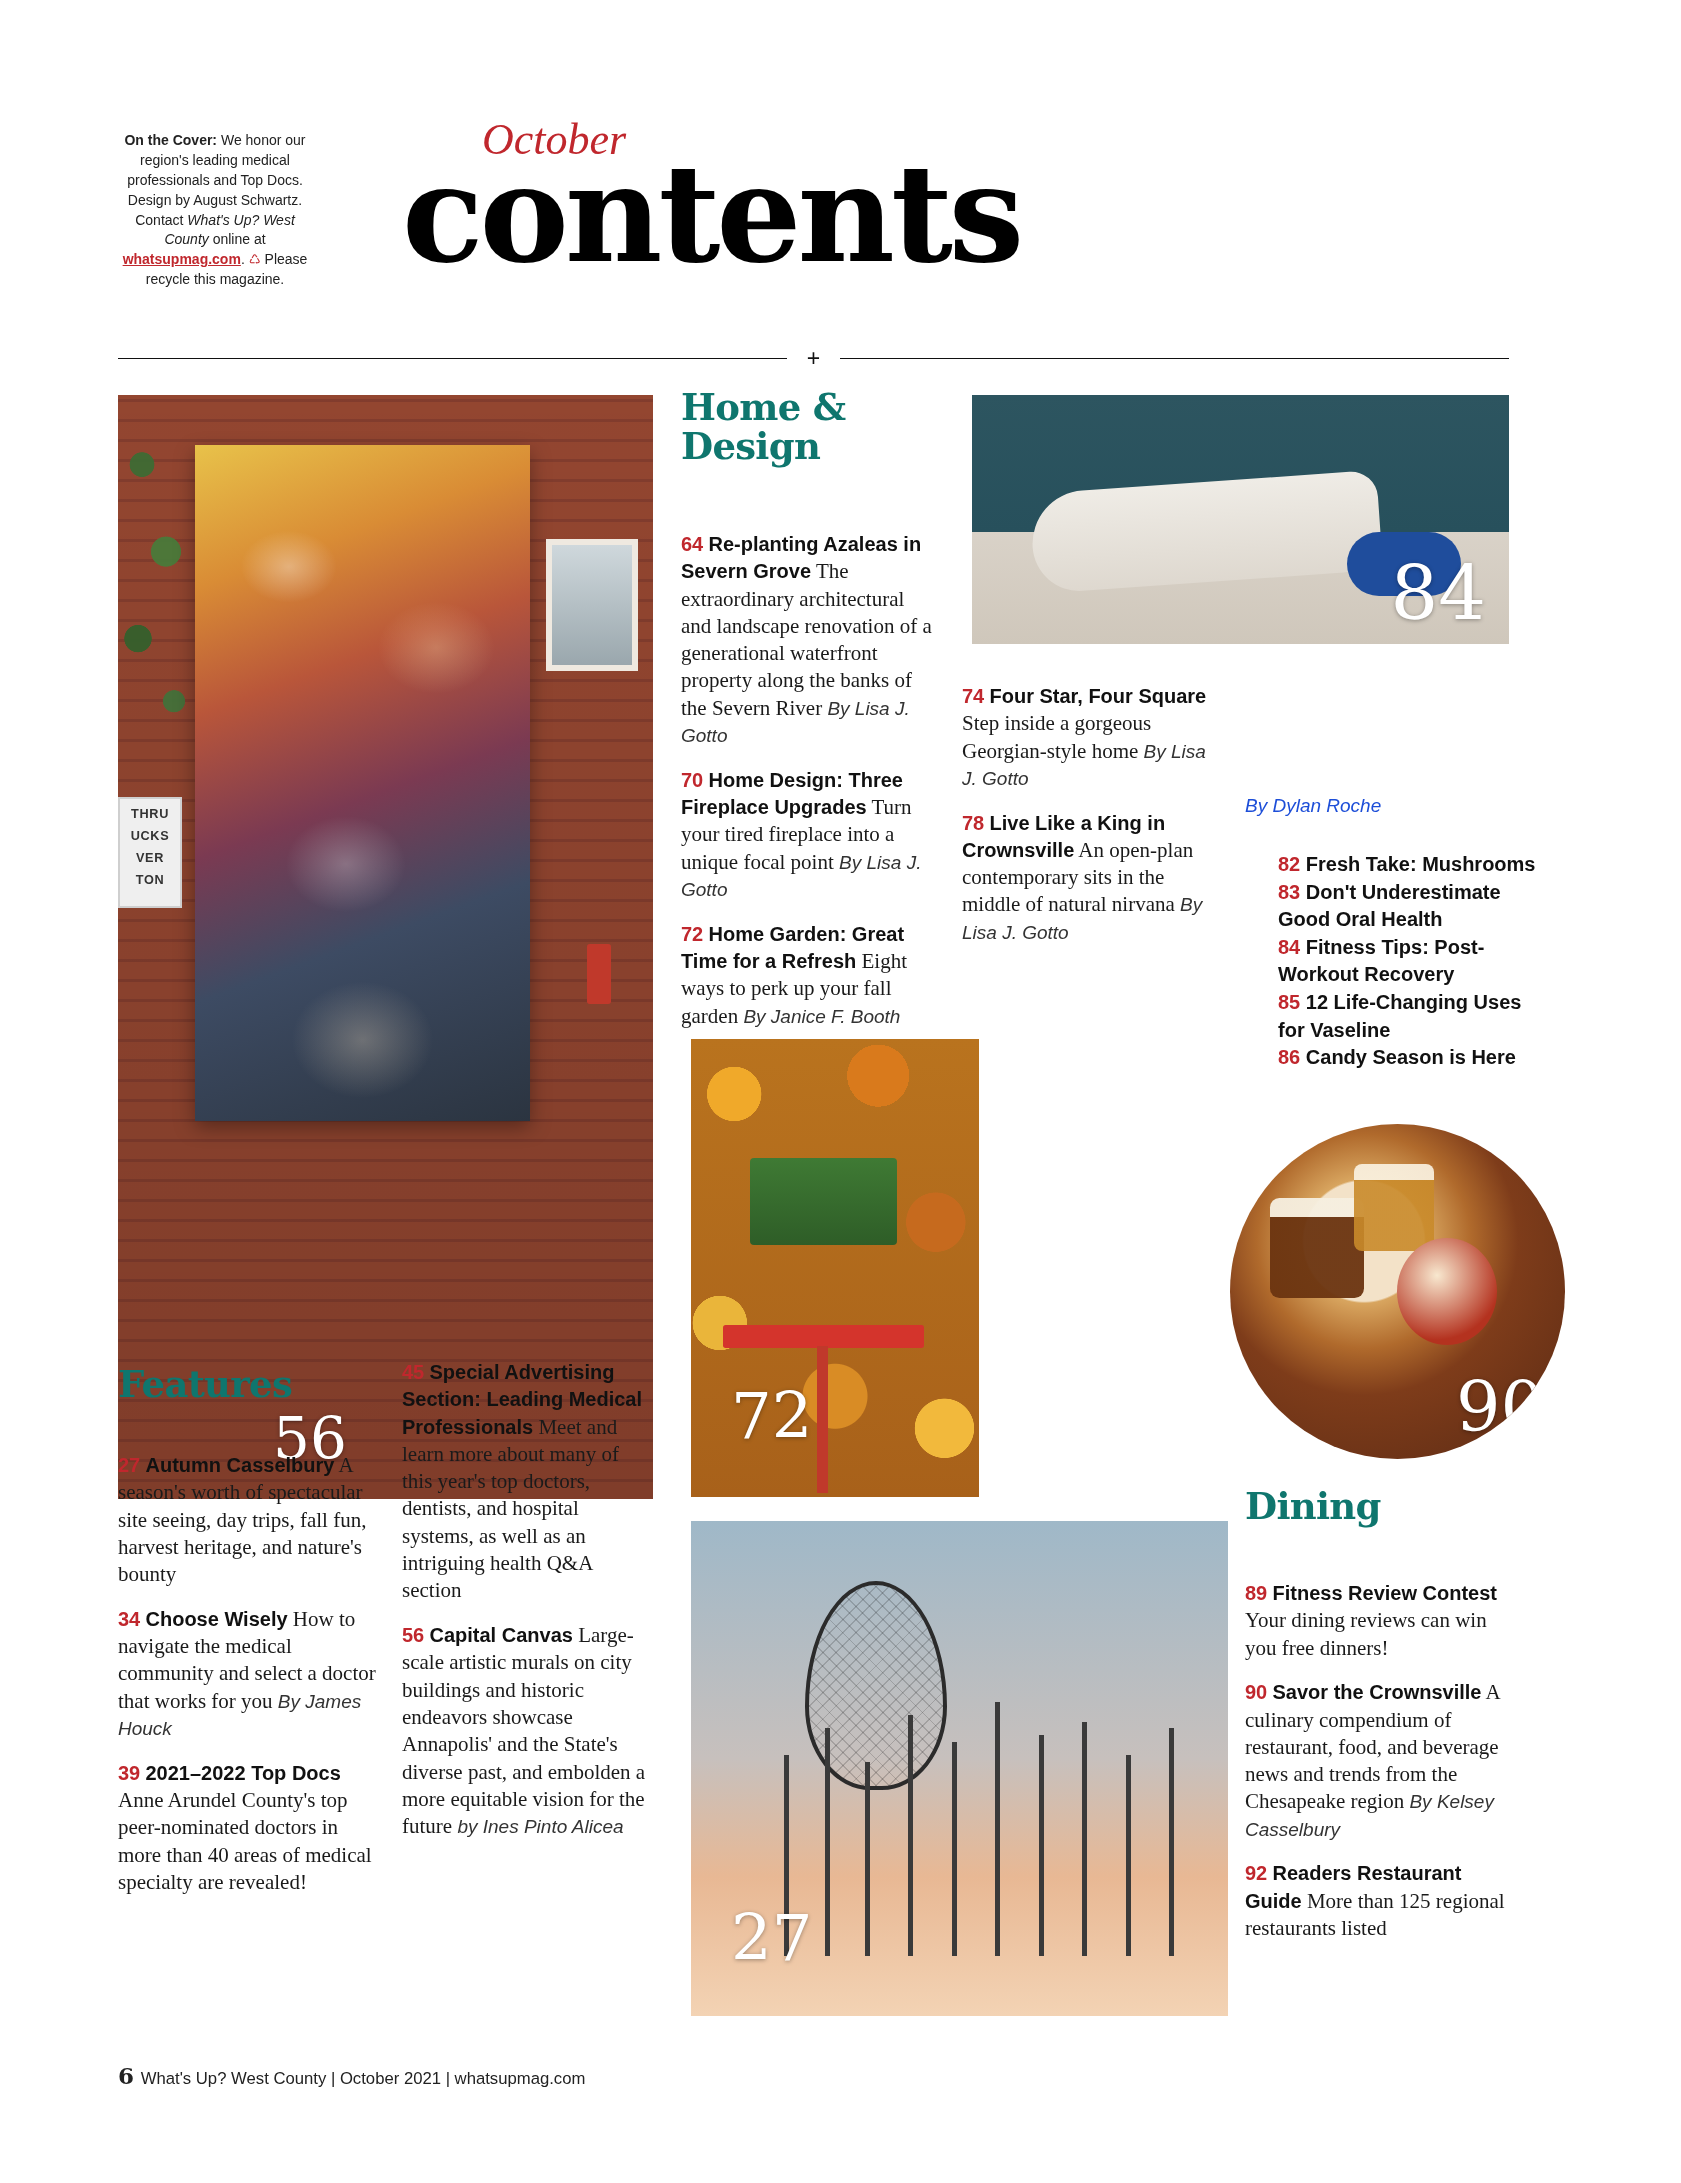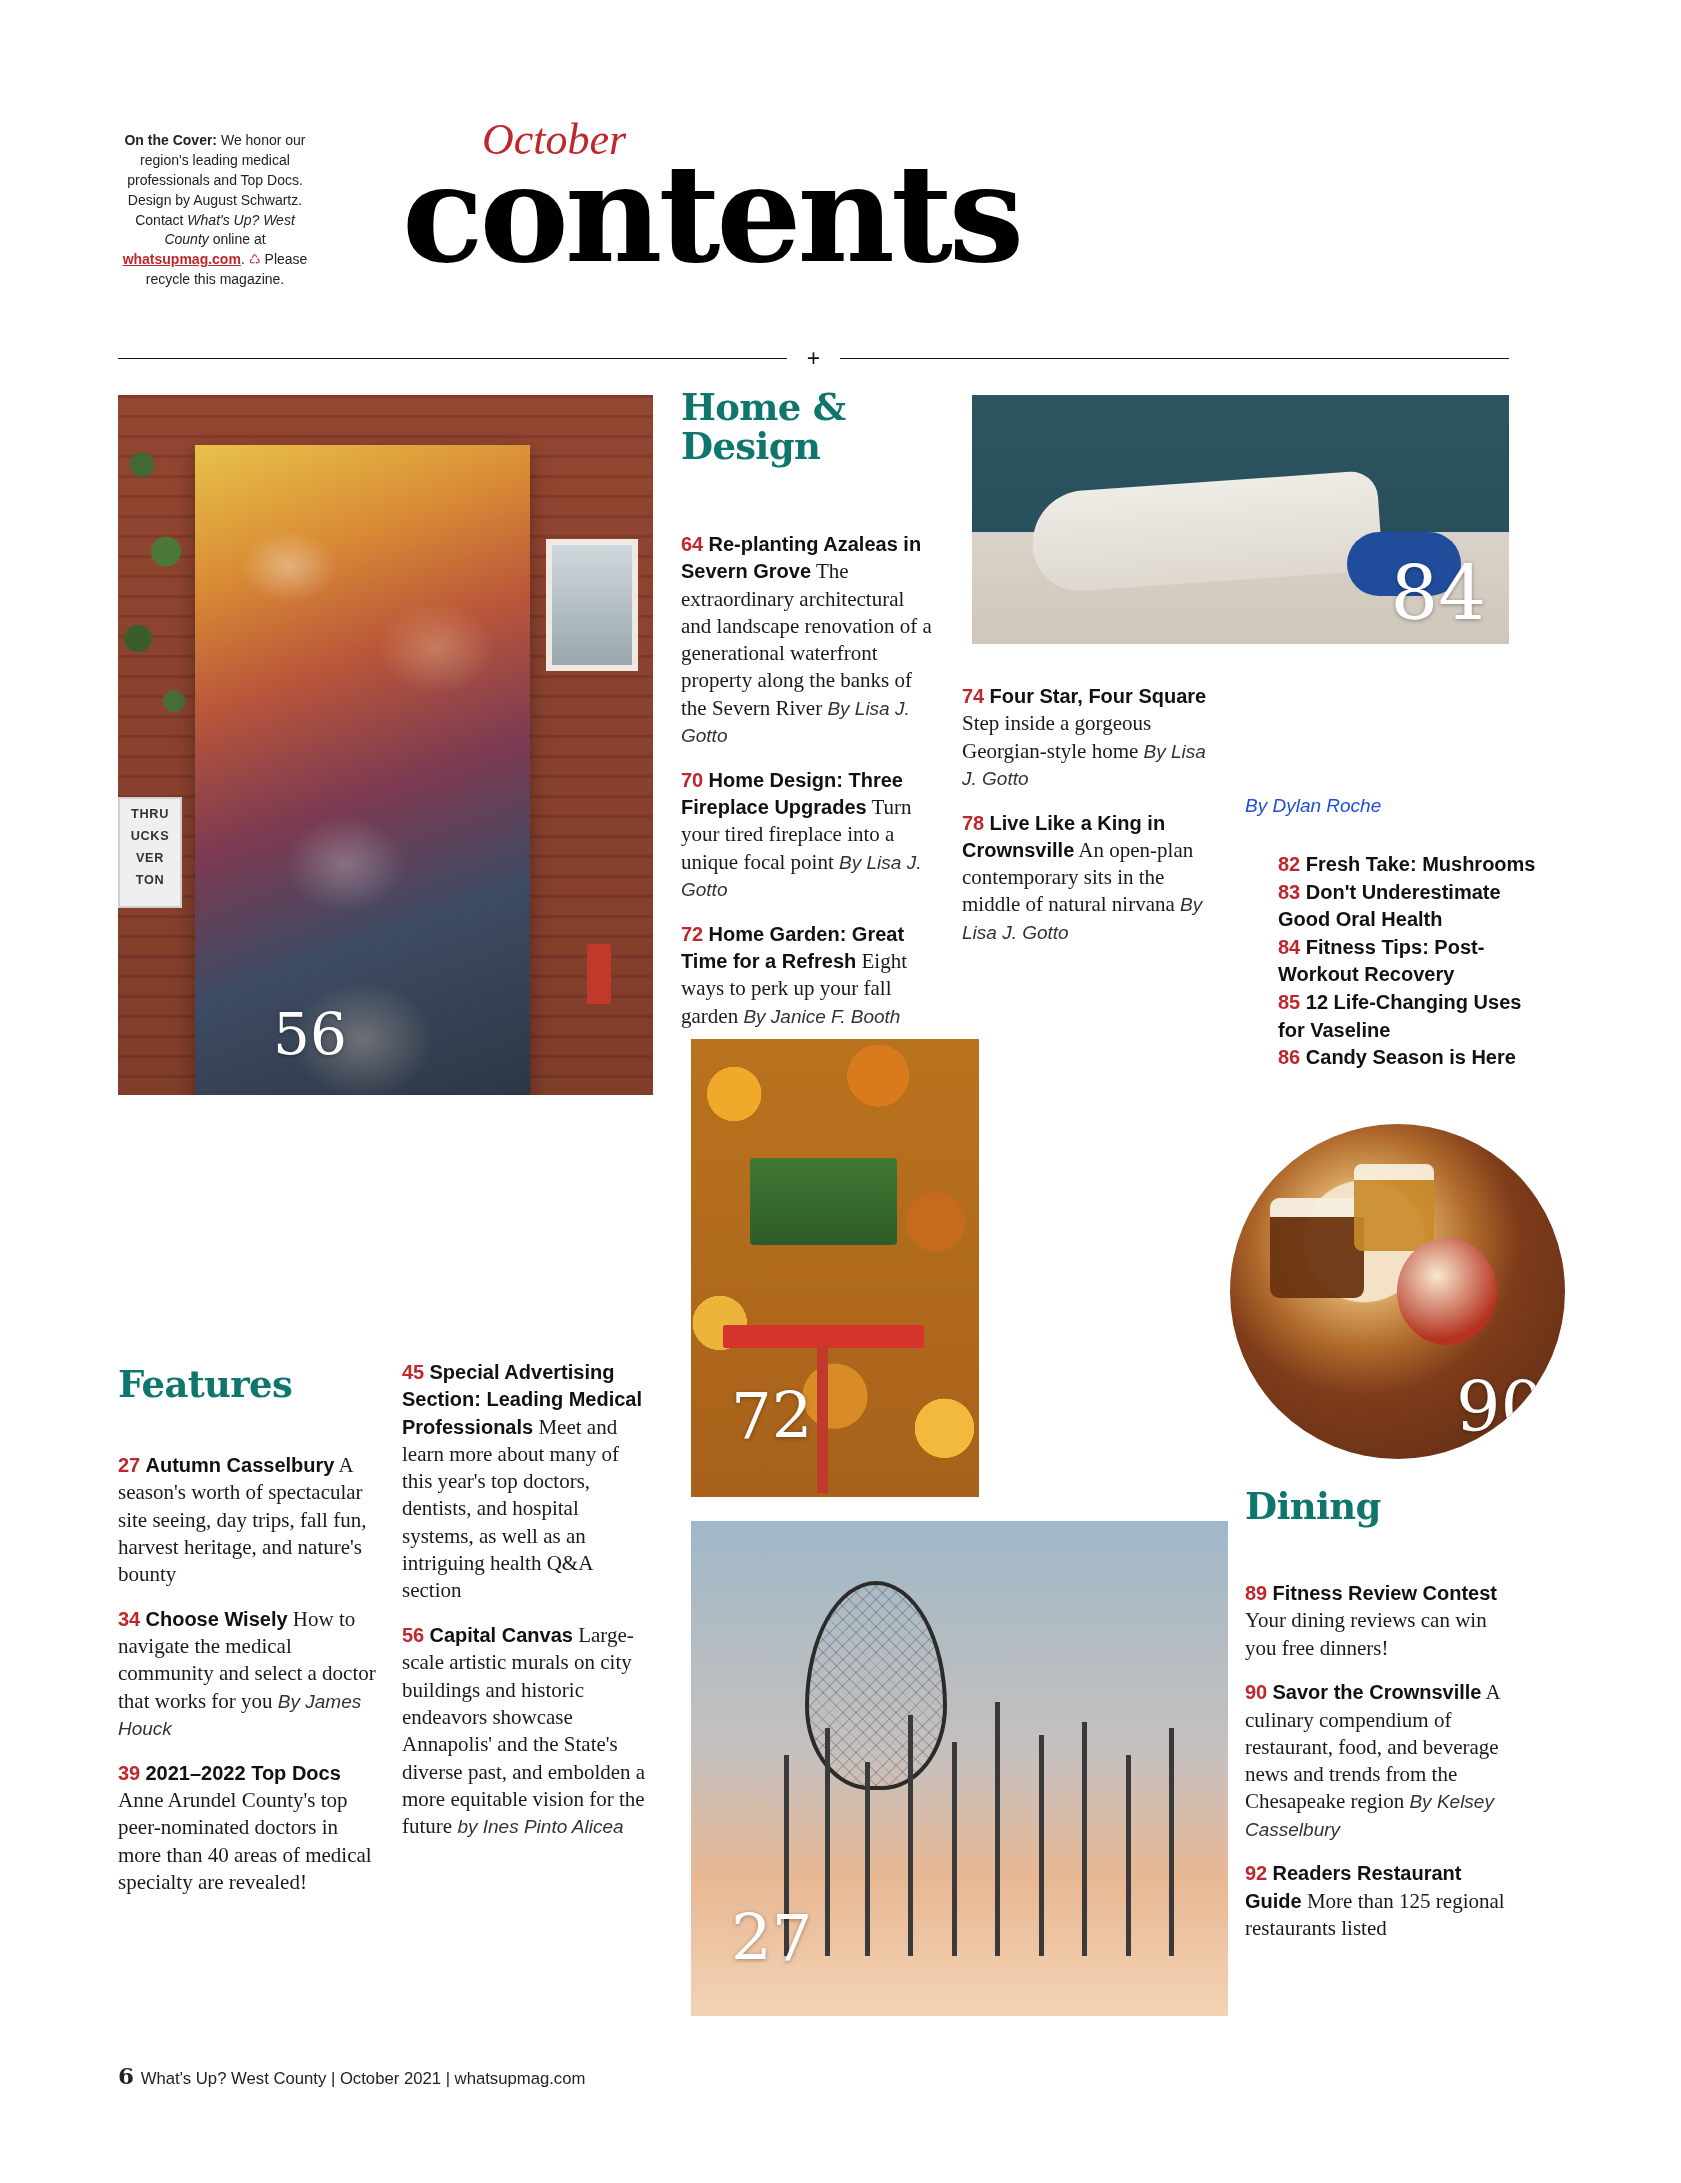--- a/index.html
+++ b/index.html
@@ -47,21 +47,21 @@
 
   
   .ph { position:absolute; overflow:hidden; }
   .ph .num {
     position:absolute; color:#fff;
     font-family:"DejaVu Serif", serif; font-weight:400;
     text-shadow:0 1.3px 4px rgba(0,0,0,.35);
   }
 
   
-  #mural { left:118px; top:395px; width:535px; height:700px;
+  #mural { left:118px; top:395px; width:535px; height:1104px;
     background:
       linear-gradient(180deg, rgba(0,0,0,.06), rgba(0,0,0,.18)),
       repeating-linear-gradient(0deg, #9c4a33 0px, #9c4a33 17.4px, #8a4030 17.4px, #8a4030 20px),
       repeating-linear-gradient(90deg, rgba(255,255,255,.06) 0px, rgba(255,255,255,.06) 40px, rgba(0,0,0,.05) 40px, rgba(0,0,0,.05) 43px);
   }
   #mural .panel {
     position:absolute; left:77px; top:50px; width:335px; height:676px;
     background:
       linear-gradient(160deg, #e8c24a 0%, #d98c35 18%, #b9563a 34%, #7b3a52 52%, #3d4b63 70%, #2b3440 100%);
     box-shadow:0 6.7px 19px rgba(0,0,0,.35);

